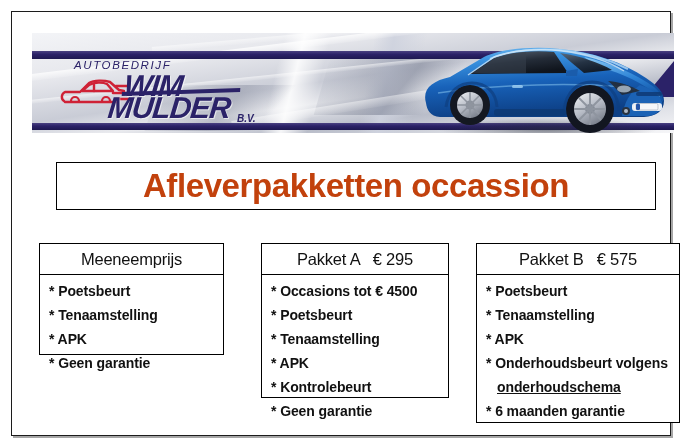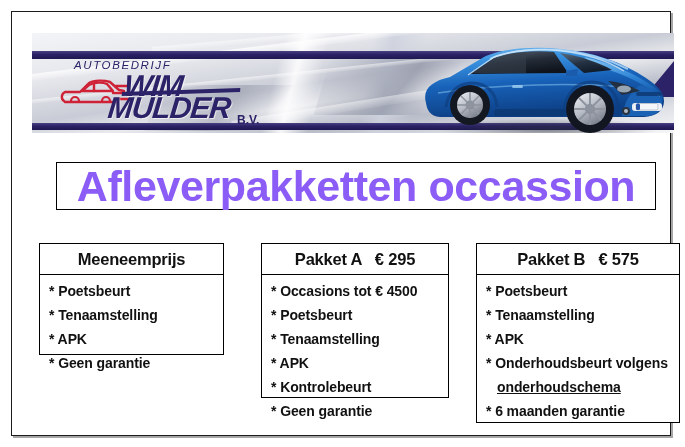--- a/index.html
+++ b/index.html
@@ -89,62 +89,62 @@
   }
   .logo-mulder{
     position:absolute; left:58px; top:34px;
     font-size:30px; font-weight:bold; font-style:italic;
     color:#2b2268; letter-spacing:-1px; line-height:1;
     transform:skewX(-6deg);
     text-shadow:1px 1px 0 rgba(255,255,255,.6);
   }
   .logo-bv{
     position:absolute; left:187px; top:54px;
-    font-size:12px; font-weight:bold; color:#2b2268;
+    font-size:10px; font-weight:bold; font-style:italic; color:#2b2268;
   }
   .logo-car{ position:absolute; left:8px; top:18px; }
   .logo-strike{
     position:absolute; left:72px; top:31px; width:118px; height:4px;
     background:#2b2268; transform:skewX(-6deg) rotate(-2deg);
   }
 
   
   .car-photo{ position:absolute; right:-4px; top:-4px; width:270px; height:110px; }
 
   
   .title-box{
     position:absolute; left:44px; top:150px;
     width:600px; height:48px;
     border:1.6px solid #000;
     background:#ffffff;
     box-sizing:border-box;
     display:flex; align-items:center; justify-content:center;
   }
   .title-text{
-    font-size:43px; font-weight:bold; color:#8b5cf6;
+    font-size:33px; font-weight:bold; color:#c2410c;
     letter-spacing:-.4px;
     font-family:"Liberation Sans", sans-serif;
   }
 
   
   .col{
     position:absolute;
     border:1.6px solid #000;
     background:#ffffff;
     box-sizing:border-box;
   }
   .col-head{
     border-bottom:1.6px solid #000;
     height:31px;
     display:flex; align-items:center; justify-content:center;
     padding:0 6px;
     box-sizing:border-box;
   }
   .col-head-text{
-    font-size:16.5px; font-weight:bold; color:#111;
+    font-size:16.5px; font-weight:normal; color:#111;
     white-space:pre; letter-spacing:-.2px;
   }
   .col-body{ padding:9px 0 9px 9px; }
   .item{
     font-size:14px; font-weight:bold; color:#111;
     line-height:1.0; margin-bottom:10px; white-space:pre;
     letter-spacing:-.1px;
   }
   .item:last-child{ margin-bottom:0; }
   .item.cont{ padding-left:11px;text-decoration:underline; }

